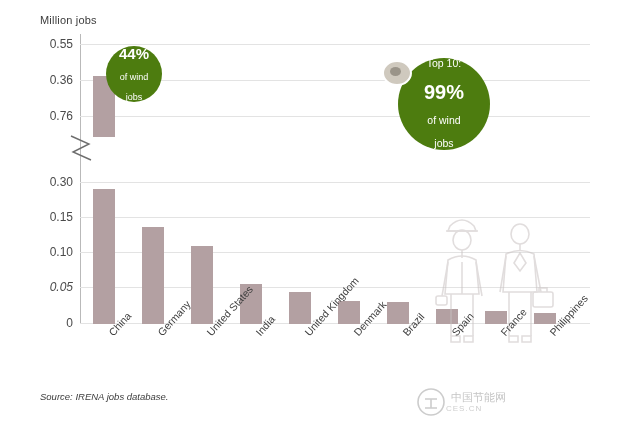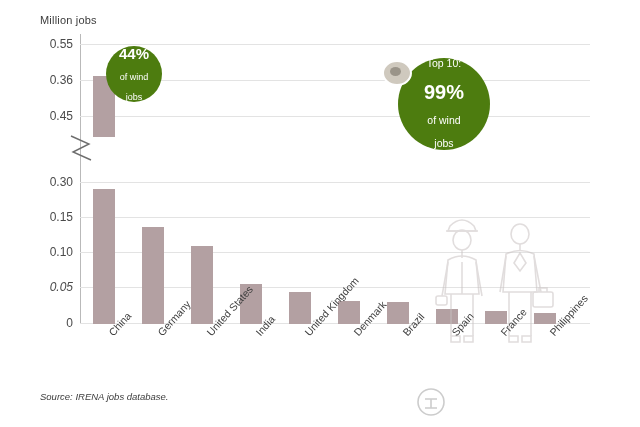--- a/index.html
+++ b/index.html
@@ -149,21 +149,21 @@
     <div class="axis-line"></div>
     <div class="baseline"></div>
 
     <div class="gridline" style="top:10px;"></div>
     <div class="ytick" style="top:10px;">0.55</div>
 
     <div class="gridline" style="top:46px;"></div>
     <div class="ytick" style="top:46px;">0.36</div>
 
     <div class="gridline" style="top:82px;"></div>
-    <div class="ytick" style="top:82px;">0.45</div>
+    <div class="ytick" style="top:82px;">0.76</div>
 
     <div class="gridline" style="top:148px;"></div>
     <div class="ytick" style="top:148px;">0.30</div>
 
     <div class="gridline" style="top:183px;"></div>
     <div class="ytick" style="top:183px;">0.15</div>
 
     <div class="gridline" style="top:218px;"></div>
     <div class="ytick" style="top:218px;padding-left:17px;">0.10</div>
 
@@ -245,15 +245,19 @@
     <div class="xlabel" style="left:467px;top:4px;">Philippines</div>
   </div>
 
   <div class="source">Source: IRENA jobs database.</div>
 
   <div class="watermark">
     <svg width="30" height="30" viewBox="0 0 30 30">
       <circle cx="15" cy="15" r="13" fill="none" stroke="#9a9a9a" stroke-width="1.6"></circle>
       <path d="M9 12 h12 M15 12 v9 M9 21 h12" fill="none" stroke="#9a9a9a" stroke-width="1.6"></path>
     </svg>
+    <div>
+      <div class="wm-text">中国节能网</div>
+      <div class="wm-sub">CES.CN</div>
+    </div>
   </div>
 
 </div>
 
 </body></html>

